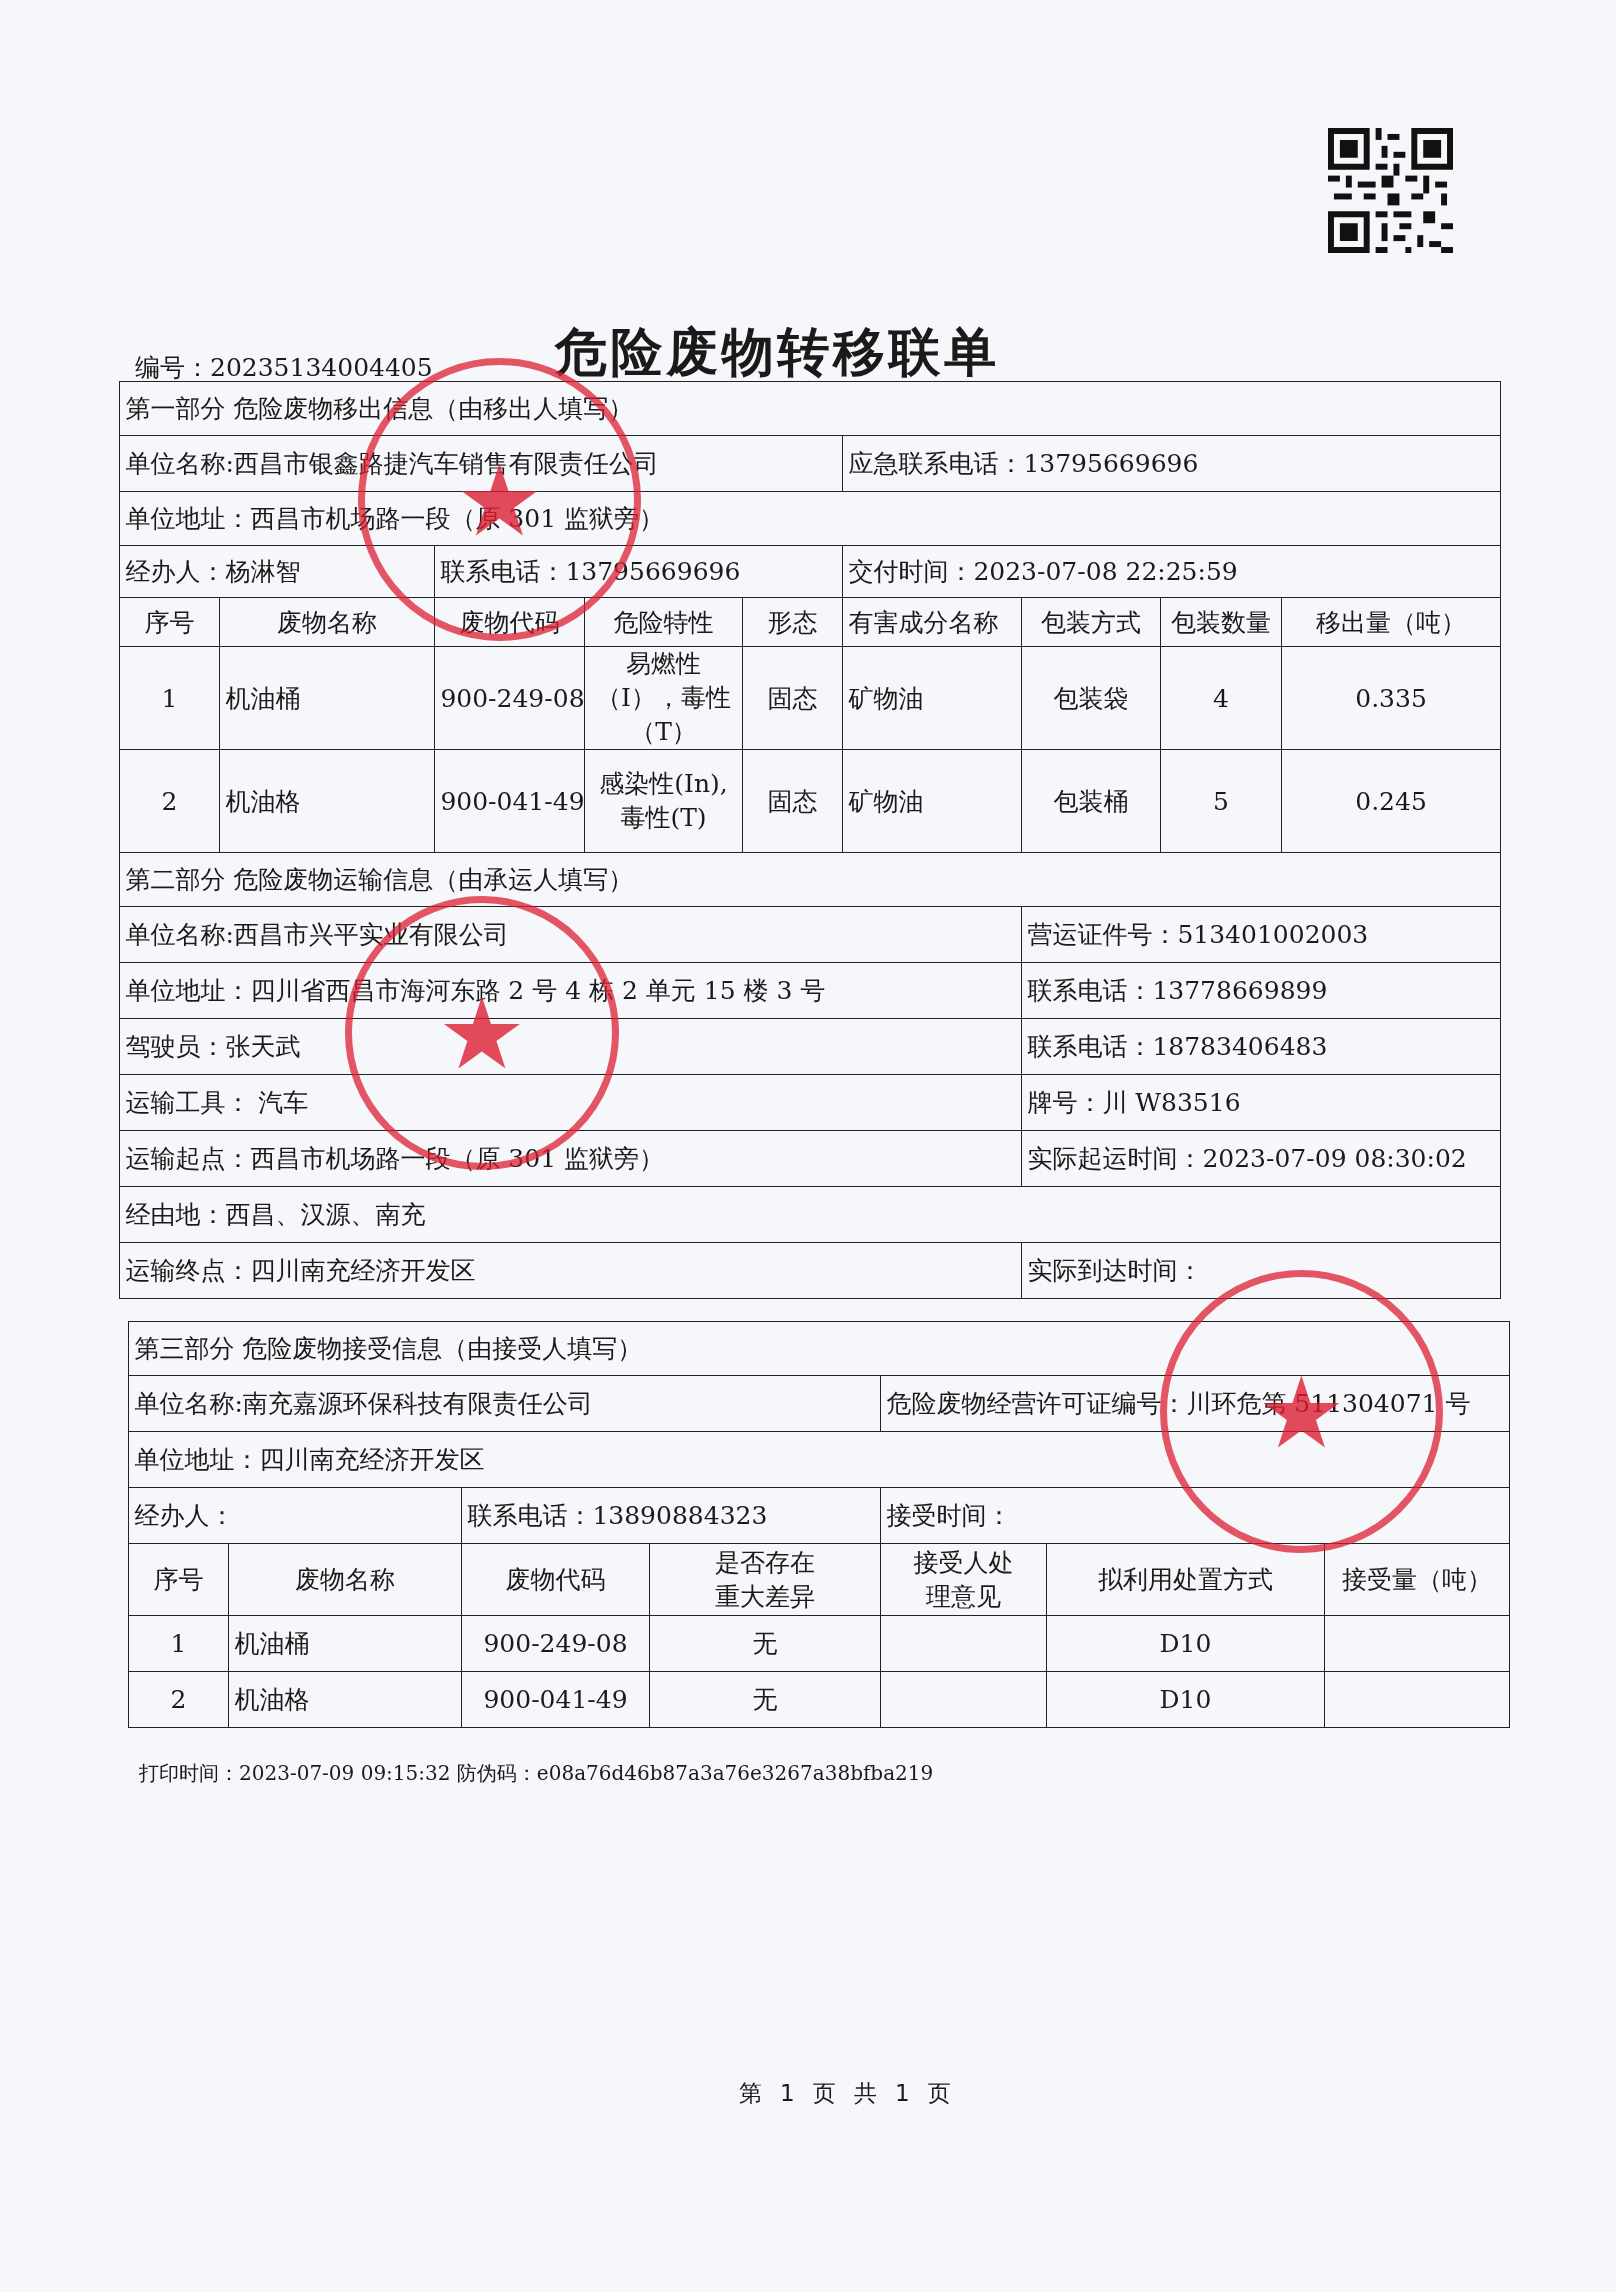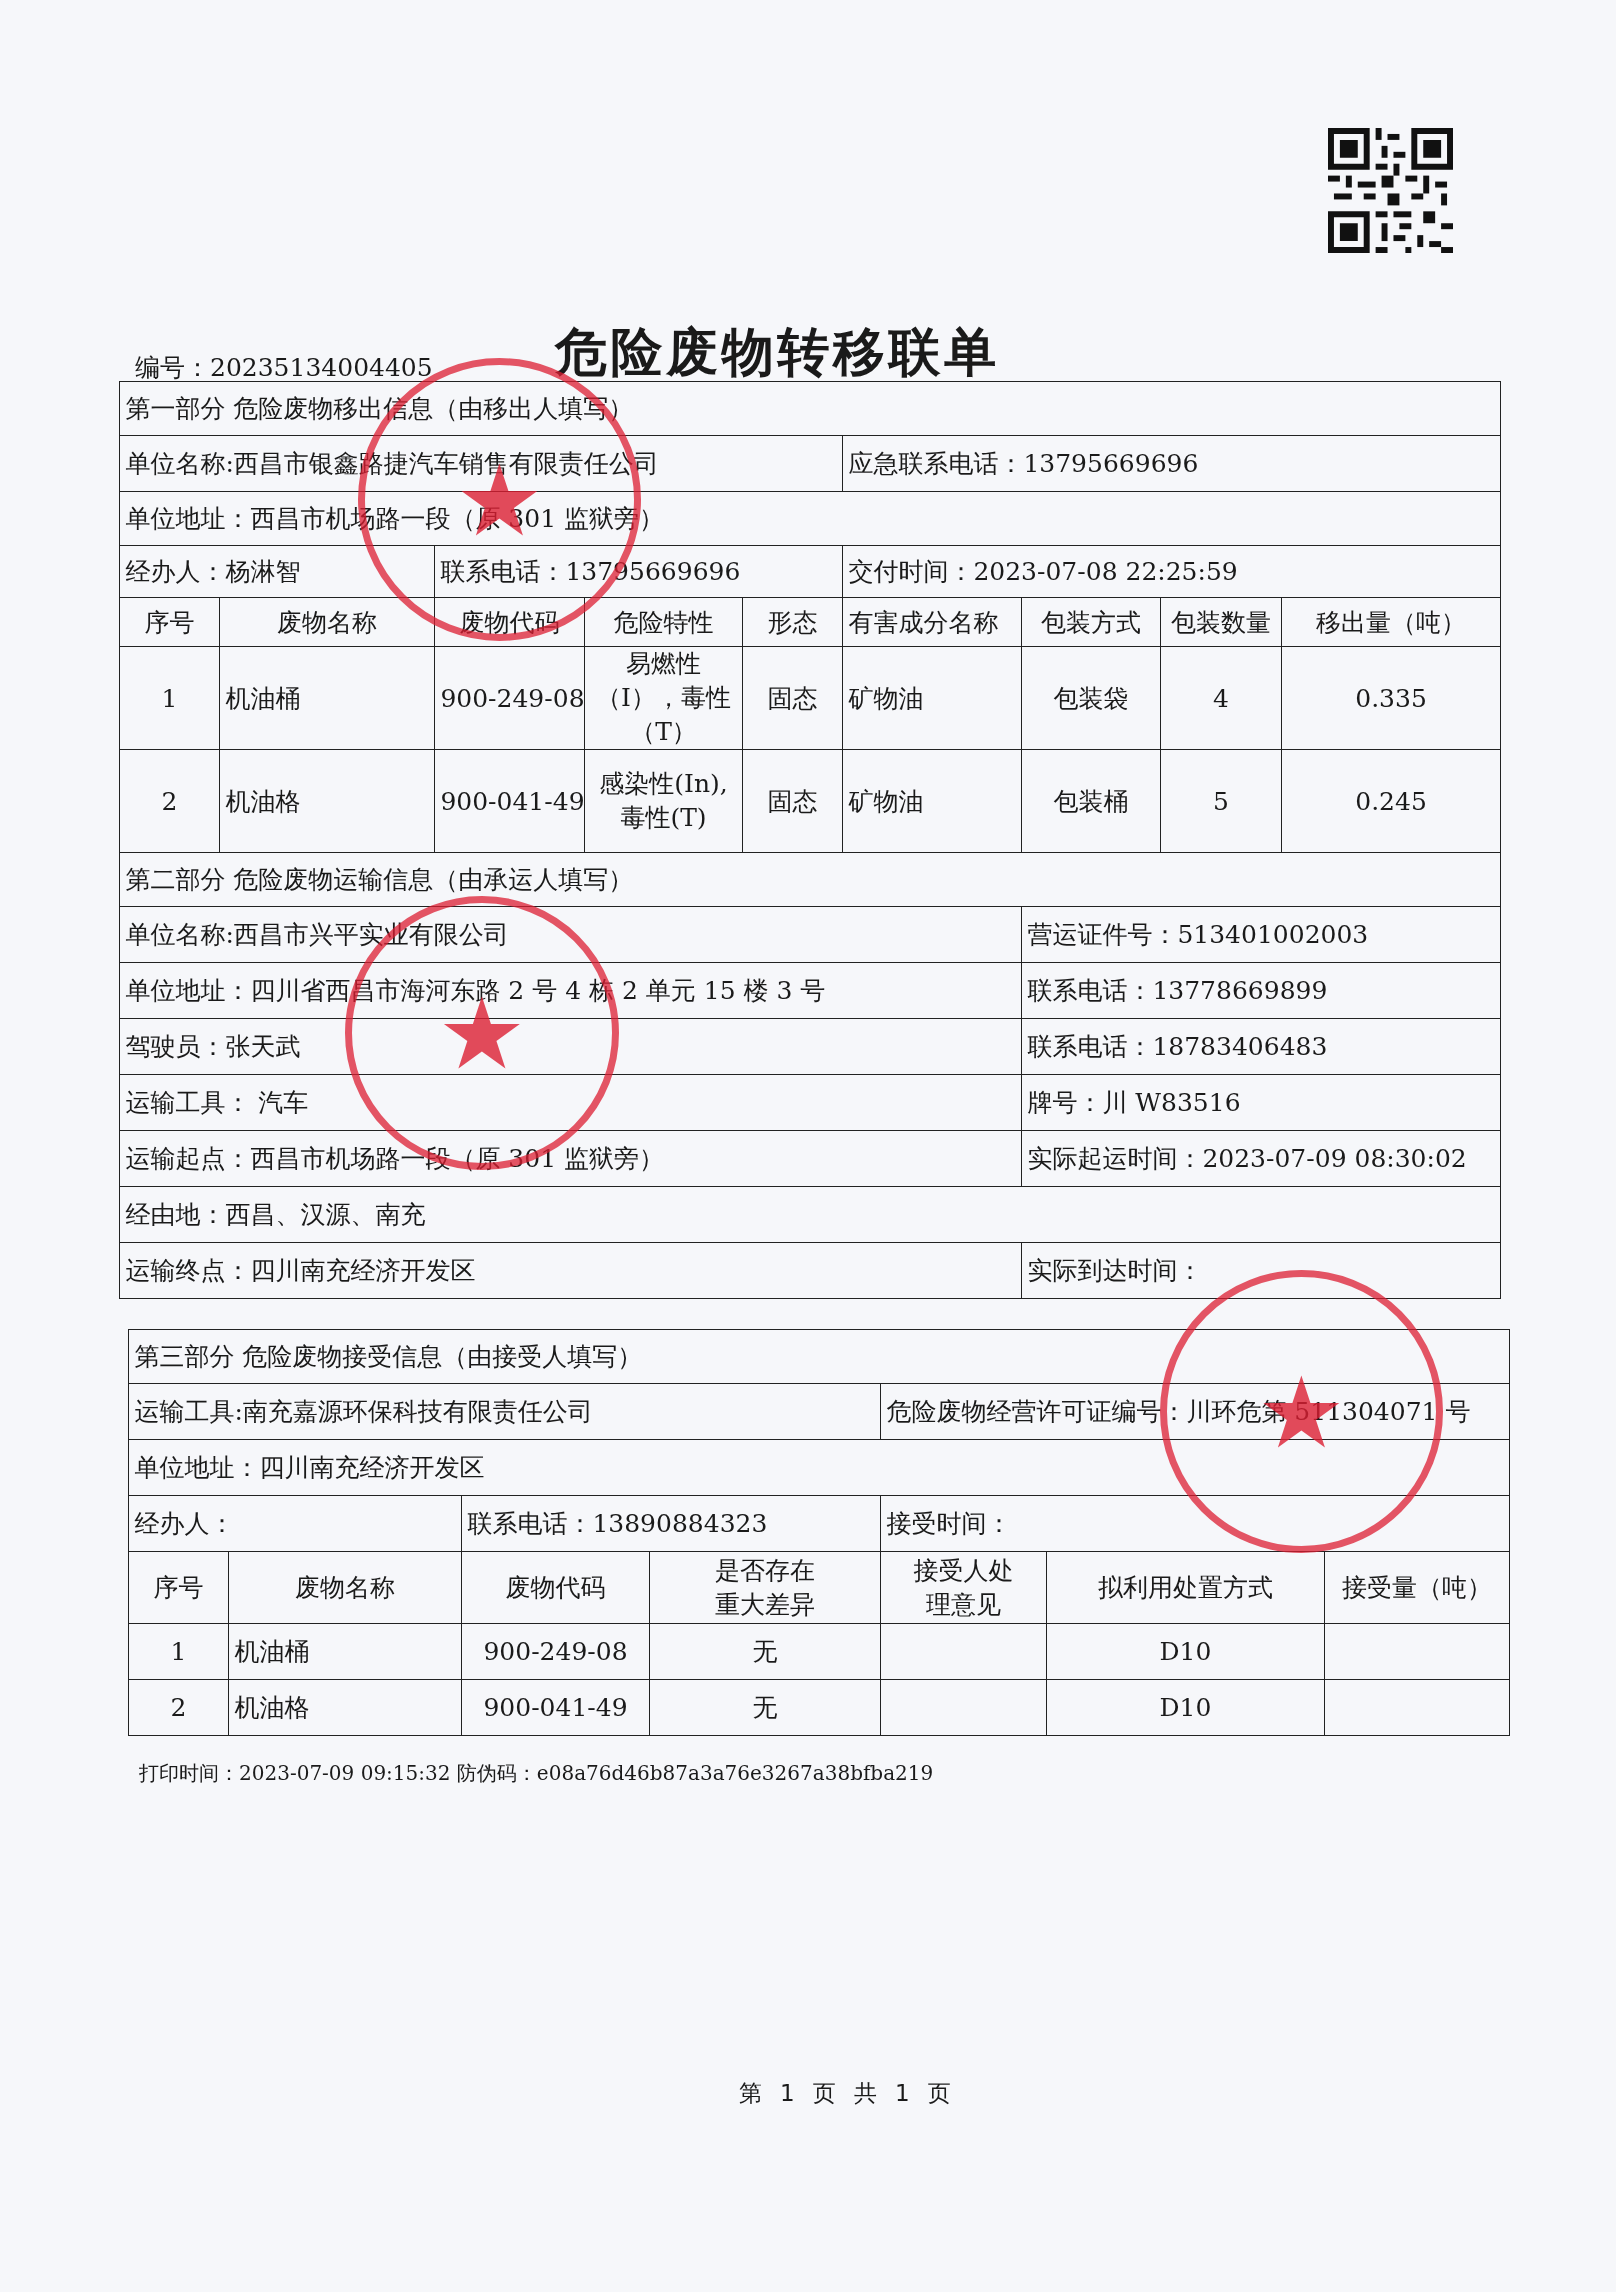--- a/index.html
+++ b/index.html
@@ -11,21 +11,21 @@
   .qr { left:1328px; top:128px; width:125px; height:125px; }
   .title { left:555px; top:318px; font-size:52px; font-weight:bold; letter-spacing:3.6px;
     font-family:Liberation Serif, serif; }
   .serial { left:121px; top:351px; font-size:25px;margin-left:14px; }
   table.doc { border-collapse:collapse; position:absolute; table-layout:fixed; }
   table.doc td { border:1.8px solid #222; font-size:25px; padding:0 5.4px; white-space:nowrap; overflow:hidden; }
   .sec { font-family:"DejaVu Sans", "Liberation Sans", sans-serif; font-weight:normal; font-size:25px; }
   .c { text-align:center; }
   .wrap { white-space:normal !important; line-height:34px; }
   #t1 { left:119px; top:381px; width:1381px; }
-  #t2 { left:128px; top:1321px; width:1381px;margin-top:8px; }
+  #t2 { left:128px; top:1321px; width:1381px; }
   .print { left:139px; top:1760px; font-size:20px; }
   .pager { left:739px; top:2078px; font-size:23px; letter-spacing:5.4px;
     font-family:"DejaVu Sans", "Liberation Sans", sans-serif; }
   .stamp { position:absolute; border-radius:50%; border:7.2px solid rgba(220,30,50,0.75); pointer-events:none; }
   .stamp .star { position:absolute; left:50%; top:50%; transform:translate(-50%,-50%); color:rgba(220,30,50,0.8); font-size:99px; line-height:1; }
 </style>
 </head>
 <body>
 
 <div class="abs qr">
@@ -175,21 +175,21 @@
       <col style="width:231px">
     <col style="width:166px">
       <col style="width:278px">
       <col style="width:185px">
   </colgroup>
   <tbody>
       <tr style="height:54px">
     <td colspan="7" class="sec">第三部分  危险废物接受信息（由接受人填写）</td>
   </tr>
   <tr style="height:56px">
-    <td colspan="4">运输工具:南充嘉源环保科技有限责任公司</td>
+    <td colspan="4">单位名称:南充嘉源环保科技有限责任公司</td>
     <td colspan="3">危险废物经营许可证编号：川环危第 511304071 号</td>
   </tr>
   <tr style="height:56px">
     <td colspan="7">单位地址：四川南充经济开发区</td>
   </tr>
   <tr style="height:56px">
     <td colspan="2">经办人：</td>
     <td colspan="2">联系电话：13890884323</td>
     <td colspan="3">接受时间：</td>
   </tr>

